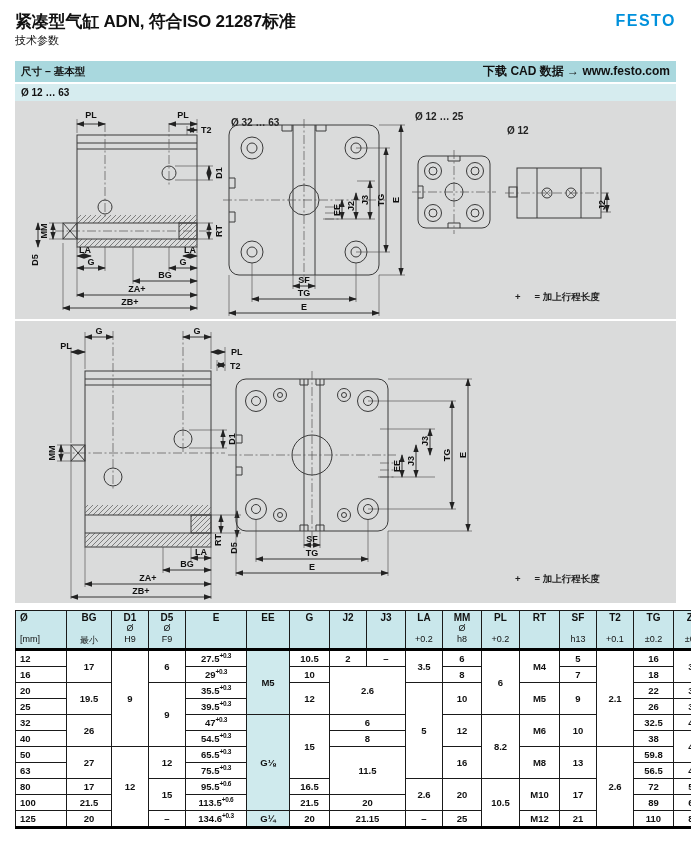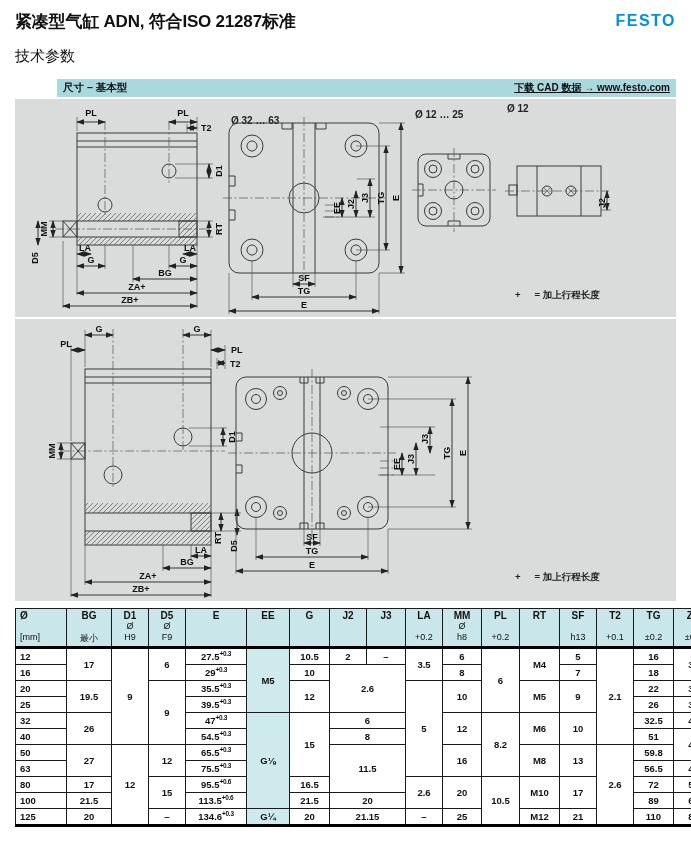--- a/index.html
+++ b/index.html
@@ -1,27 +1,27 @@
 <!DOCTYPE html>
 <html><head>
 <meta charset="utf-8">
 <style>
   html,body{margin:0;padding:0;background:#eee;}
   .page{width:691px;height:851px;background:#fff;box-sizing:border-box;position:relative;
         font-family:"Liberation Sans",sans-serif;color:#111;padding:10px 15px 0 15px;overflow:hidden;}
   
   .hdr{display:flex;justify-content:space-between;align-items:flex-start;}
   .hdr h1{margin:0;font-size:17px;letter-spacing:-0.2px;}
-  .hdr .sub{font-size:15px;margin-top:14px;}
+  .hdr .sub{font-size:11px;margin-top:0;}
   .logo{color:#0091dc;font-weight:bold;font-size:16px;letter-spacing:1.5px;padding-top:2px;}
   
   .band{margin-top:13px;background:#a9d8de;display:flex;justify-content:space-between;
-        align-items:center;padding:2px 6px;margin-bottom:2px;margin-left:42px;}
+        align-items:center;padding:2px 6px;margin-bottom:2px;}
   .band .bt{font-size:10.5px;font-weight:bold;}
-  .band .cad{font-size:10px;font-weight:bold;text-decoration:underline;}
+  .band .cad{font-size:12px;font-weight:bold;}
   .cap{background:#d6ecef;font-size:10px;font-weight:bold;padding:3px 6px;}
   
   .panel{background:#dadbdb;position:relative;}
   .p1{height:218px;margin-bottom:2px;}
   .p2{height:282px;}
   .panel .abs{position:absolute;}
   .subcap{font-size:10px;font-weight:bold;color:#222;}
   .note{font-size:9.5px;font-weight:bold;color:#222;}
   .note .pl{display:inline-block;margin-right:14px;}
   
@@ -58,20 +58,21 @@
       <div class="sub">技术参数</div>
     </div>
     <div class="logo">FESTO</div>
   </div>
 
   <div class="band">
     <span class="bt">尺寸 – 基本型</span>
     <span class="cad">下载 CAD 数据 → www.festo.com</span>
   </div>
 
+  <div class="cap">Ø 12 … 63</div>
 
   <div class="panel p1">
 
     <svg class="abs" style="left:14px;top:6px" width="205" height="208">
       <defs>
         <pattern id="hh" width="5" height="5" patternUnits="userSpaceOnUse">
           <path d="M0 5 L5 0" stroke="#666" stroke-width="0.8"></path>
         </pattern>
         <marker id="ma" markerWidth="9" markerHeight="8" refX="8" refY="3" orient="auto">
           <path d="M0,0 L9,3 L0,6 z" fill="#222"></path>
@@ -221,21 +222,21 @@
         <circle cx="18" cy="60" r="8.5"></circle>
           <circle cx="18" cy="60" r="4"></circle>
         <circle cx="60" cy="60" r="8.5"></circle>
           <circle cx="60" cy="60" r="4"></circle>
       </g>
       <circle class="ln" cx="39" cy="39" r="9"></circle>
       <line class="cl" x1="39" y1="-3" x2="39" y2="81"></line>
       <line class="cl" x1="-3" y1="39" x2="81" y2="39"></line>
     </svg>
 
-    <div class="abs subcap" style="left:492px;top:4px">Ø 12</div>
+    <div class="abs subcap" style="left:492px;top:24px">Ø 12</div>
 
     <svg class="abs" style="left:492px;top:55px" width="110" height="80">
       <rect class="ln" x="10" y="12" width="84" height="50"></rect>
       <line class="ln" x1="30" y1="12" x2="30" y2="62"></line>
       <line class="ln" x1="74" y1="12" x2="74" y2="62"></line>
       <rect class="ln" x="2" y="31" width="8" height="10"></rect>
       <circle class="ln" cx="40" cy="37" r="5"></circle>
       <line class="thin" x1="36" y1="33" x2="44" y2="41"></line>
         <line class="thin" x1="44" y1="33" x2="36" y2="41"></line>
       <circle class="ln" cx="64" cy="37" r="5"></circle>
@@ -543,21 +544,21 @@
           <td rowspan="4">8.2</td>
           <td rowspan="2">M6</td>
           <td rowspan="2">10</td>
           <td>32.5</td>
           <td>44</td>
         </tr>
         <tr>
           <td class="size">40</td>
           <td>54.5<sup>+0.3</sup></td>
           <td colspan="2">8</td>
-          <td>51</td>
+          <td>38</td>
           <td rowspan="2">45</td>
         </tr>
         <tr>
           <td class="size">50</td>
           <td rowspan="2">27</td>
           <td rowspan="5">12</td>
           <td rowspan="2">12</td>
           <td>65.5<sup>+0.3</sup></td>
           <td rowspan="3" colspan="2">11.5</td>
           <td rowspan="2">16</td>

